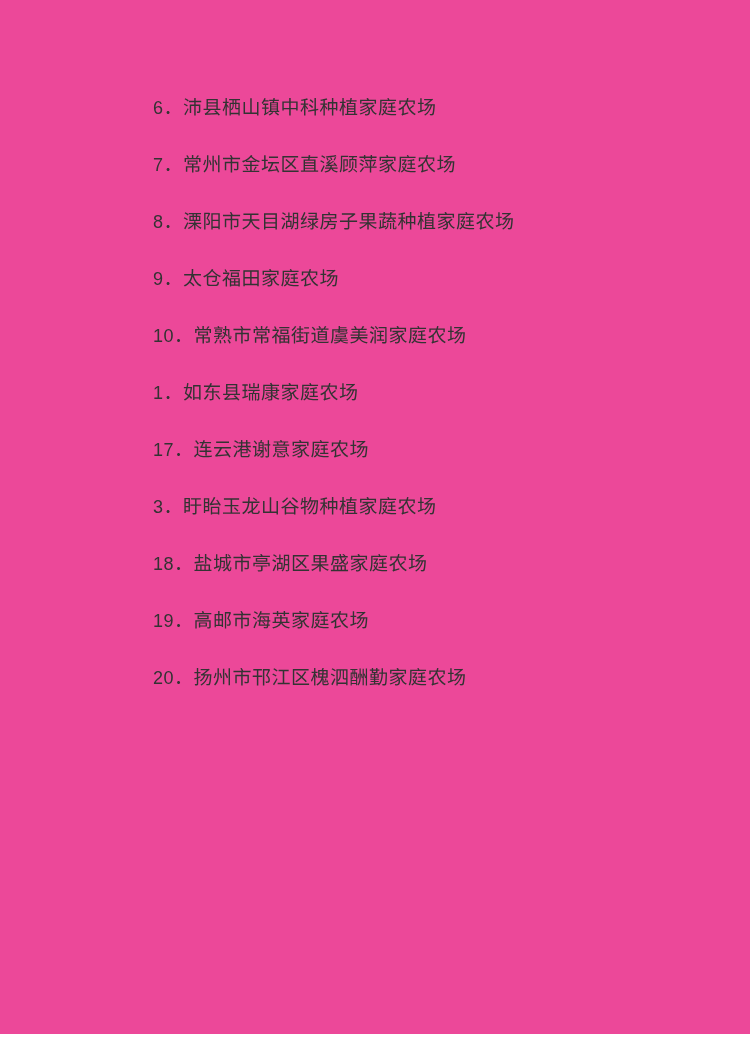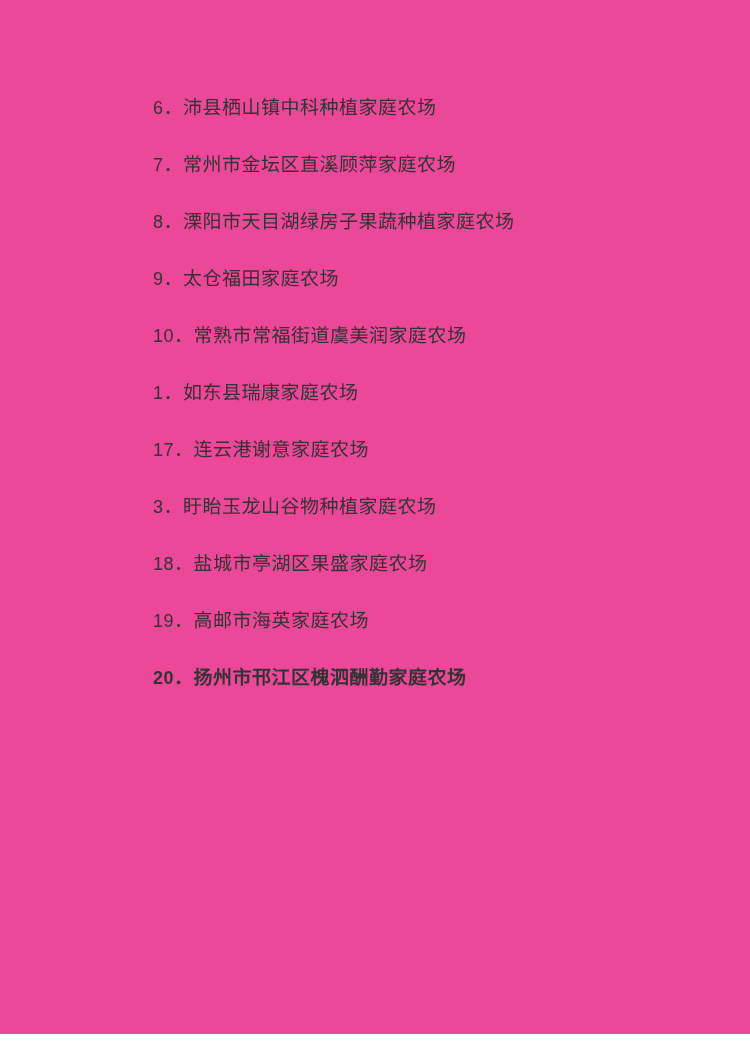--- a/index.html
+++ b/index.html
@@ -20,21 +20,21 @@
   }
   .farm-row {
     height: 19px;
     line-height: 19px;
     margin-bottom: 38px; 
     font-size: 19px;
     color: #333333;
     white-space: nowrap;
     letter-spacing: 0.5px;
   }
-  .farm-row:last-child { margin-bottom: 8px; font-weight: bold; }
+  .farm-row:last-child { margin-bottom: 8px; }
   .row-number {
     font-family: "Liberation Sans", "DejaVu Sans", sans-serif;
     font-size: 18px;
     color: #333333;
   }
   .row-separator {
     font-family: "DejaVu Serif", "Liberation Serif", serif;
     color: #333333;
   }
   .farm-name {

